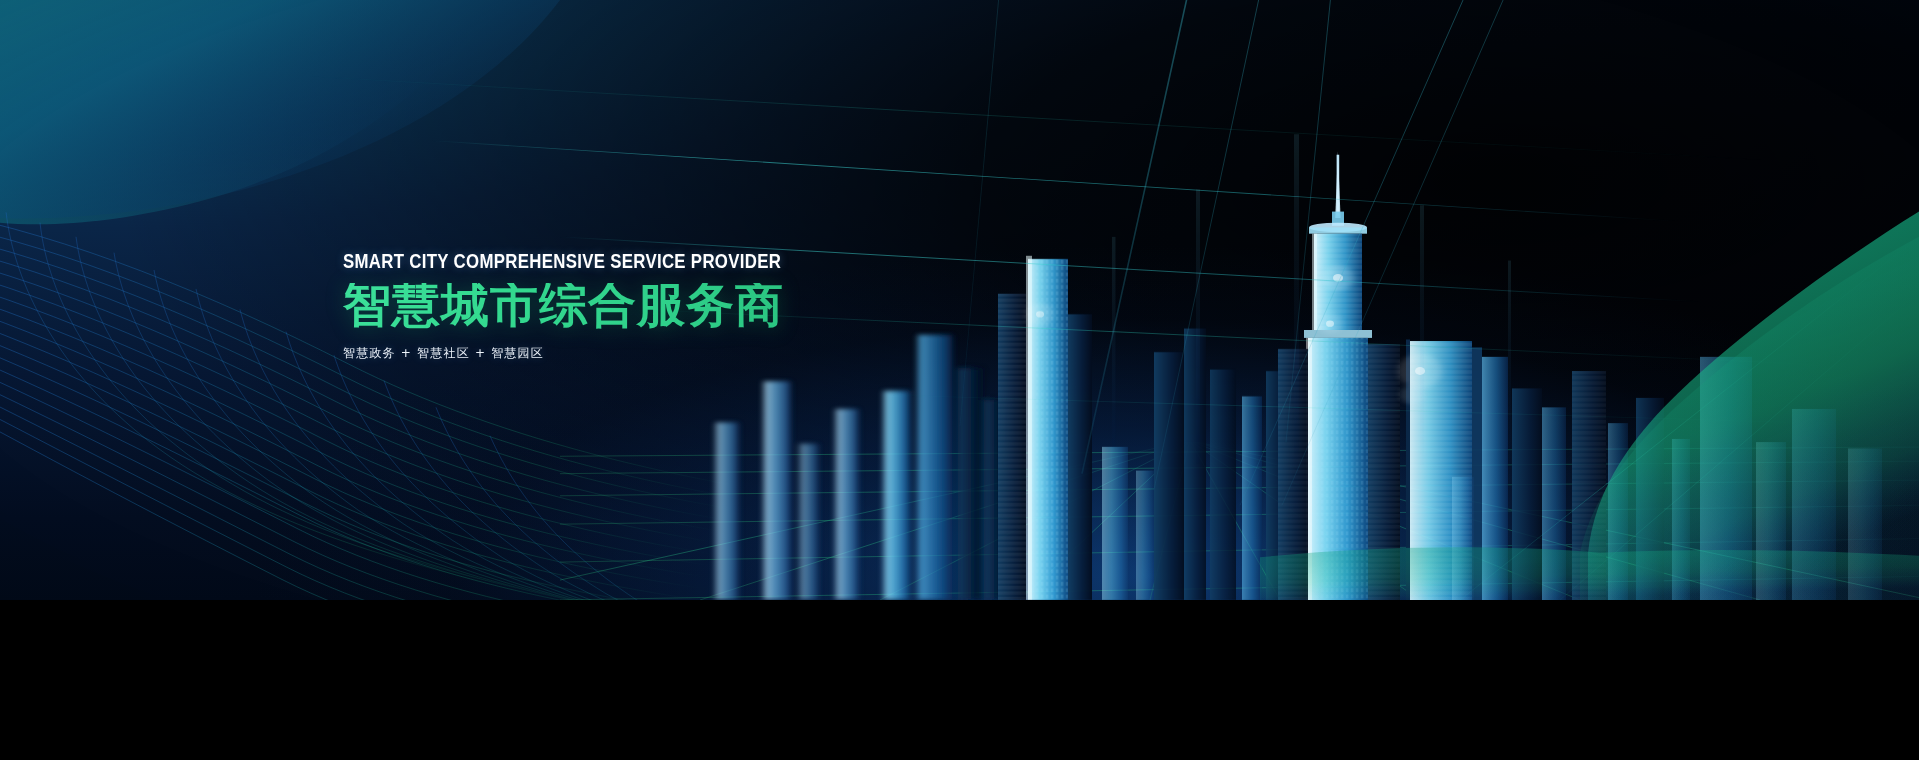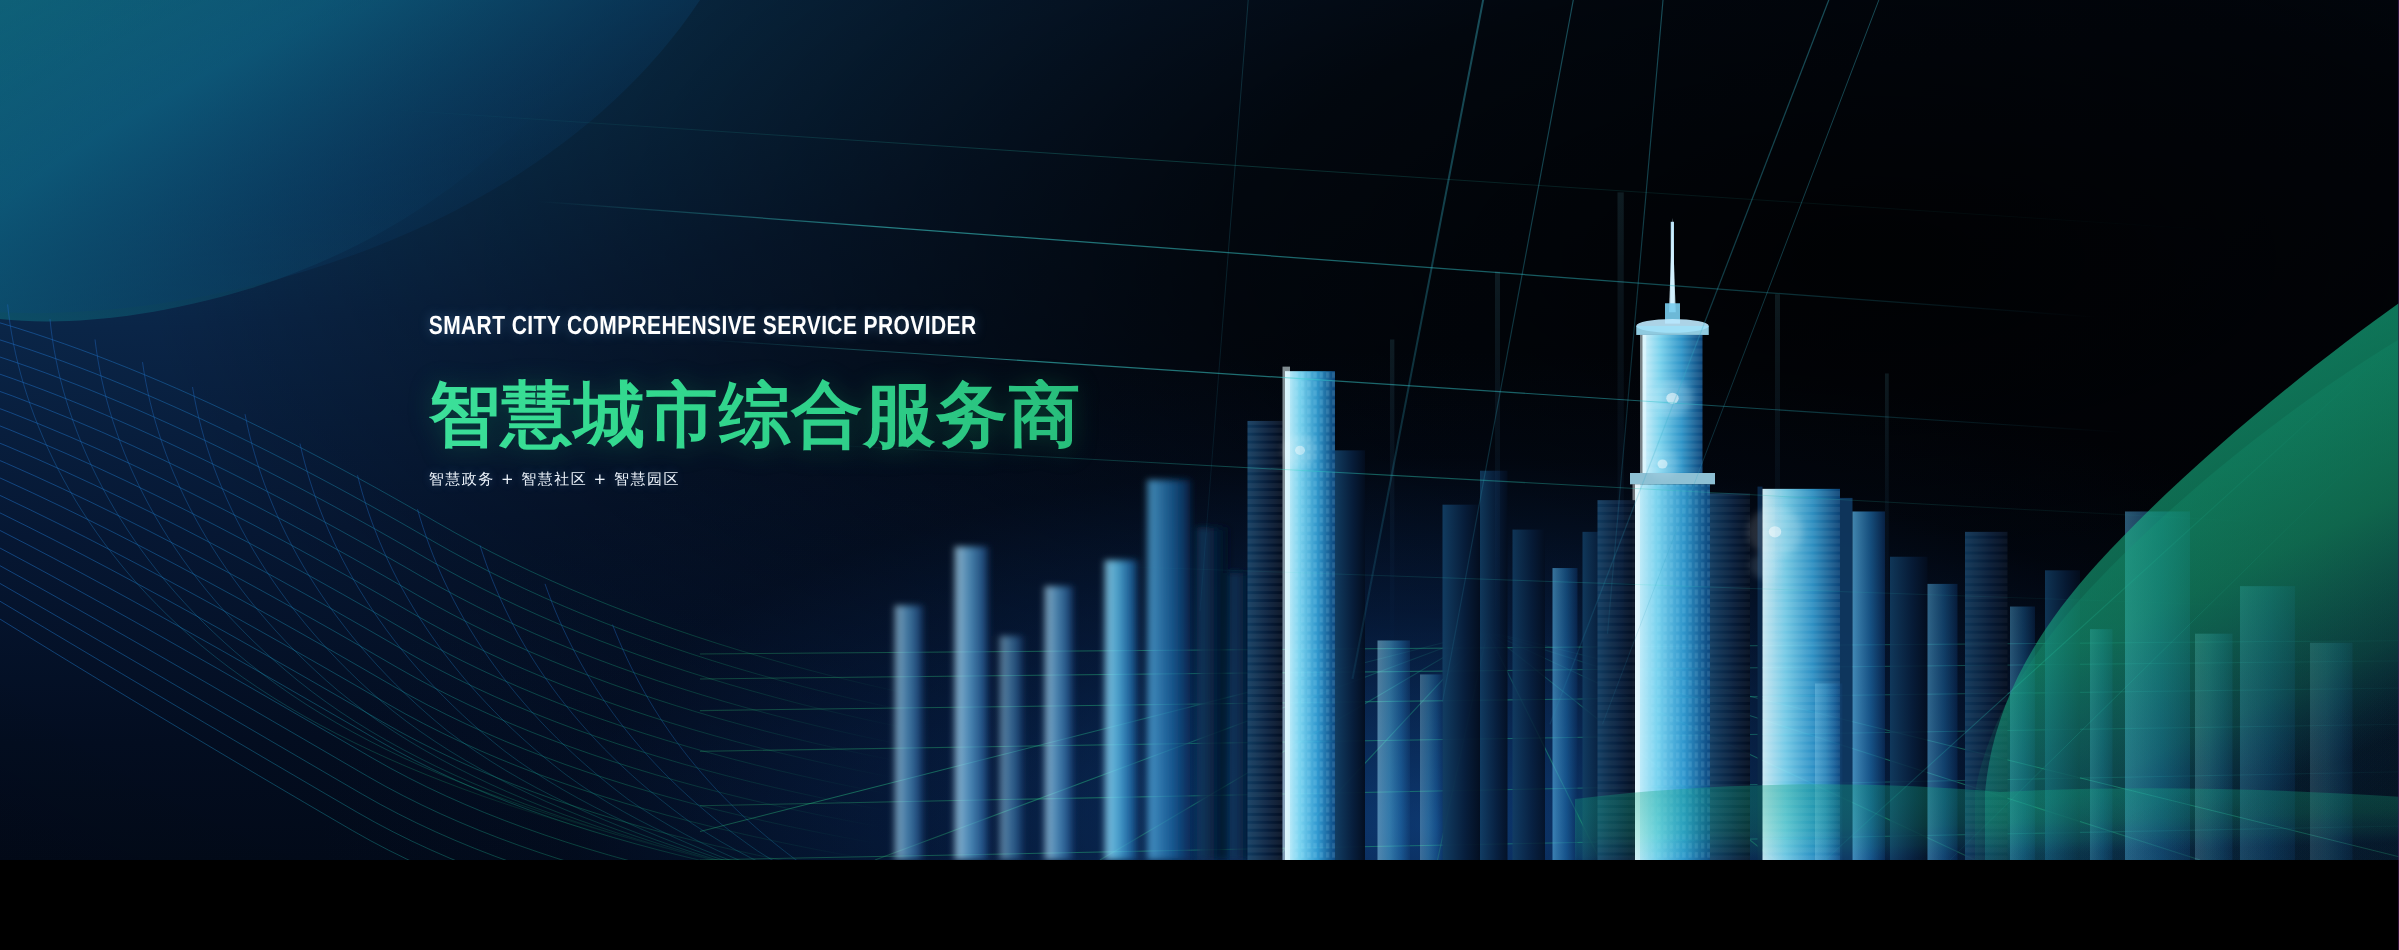--- a/index.html
+++ b/index.html
@@ -1,21 +1,21 @@
 <!DOCTYPE html>
 <html><head>
 <meta charset="utf-8">
 <style>
   html,body{margin:0;padding:0;background:#000;}
   *{box-sizing:border-box;}
   #banner{
     position:relative;
-    width:1919px;height:688px;
+    width:1919px;height:600px;
     overflow:hidden;
-    background:#d946ef;
+    background:#c2410c;
     font-family:"Liberation Sans","DejaVu Sans",sans-serif;
     user-select:none;
   }
   .layer{position:absolute;top:0;left:0;width:100%;height:100%;}
 
   
   #bg-base{
     background:
       radial-gradient(150% 120% at 0% 0%, #0d4a6b 0%, #0b3a5c 14%, #0a2547 32%, #061733 52%, #030d20 72%, #01060f 100%);
   }
@@ -48,33 +48,33 @@
     font-weight:bold;
     letter-spacing:0.4px;
     line-height:1;
     transform:scaleX(0.80);
     transform-origin:left center;
     white-space:nowrap;
     text-shadow:0 0 10px rgba(120,190,255,0.35);
     font-family:"Liberation Sans","DejaVu Sans",sans-serif;
   }
   #headline{
-    margin-top:32px;
-    font-size:57px;
+    margin-top:12px;
+    font-size:48px;
     font-weight:bold;
     line-height:1.05;
     letter-spacing:1px;
     white-space:nowrap;
     background:linear-gradient(96deg,#3ce09a 0%,#33d98f 22%,#2fd08a 45%,#28bf7c 70%,#1f9e63 100%);
     -webkit-background-clip:text;
     background-clip:text;
     color:transparent;
     -webkit-text-fill-color:transparent;
     filter:drop-shadow(0 2px 10px rgba(14,120,80,0.45));
-    font-family:Liberation Serif, serif;
+    font-family:Liberation Mono, monospace;
   }
   #subtitle{
     margin-top:14px;
     color:#eef4fb;
     font-size:12px;
     letter-spacing:1.2px;
     line-height:1;
     white-space:nowrap;
     text-shadow:0 0 8px rgba(110,180,255,0.3);
     font-family:"DejaVu Sans","Liberation Sans",sans-serif;

